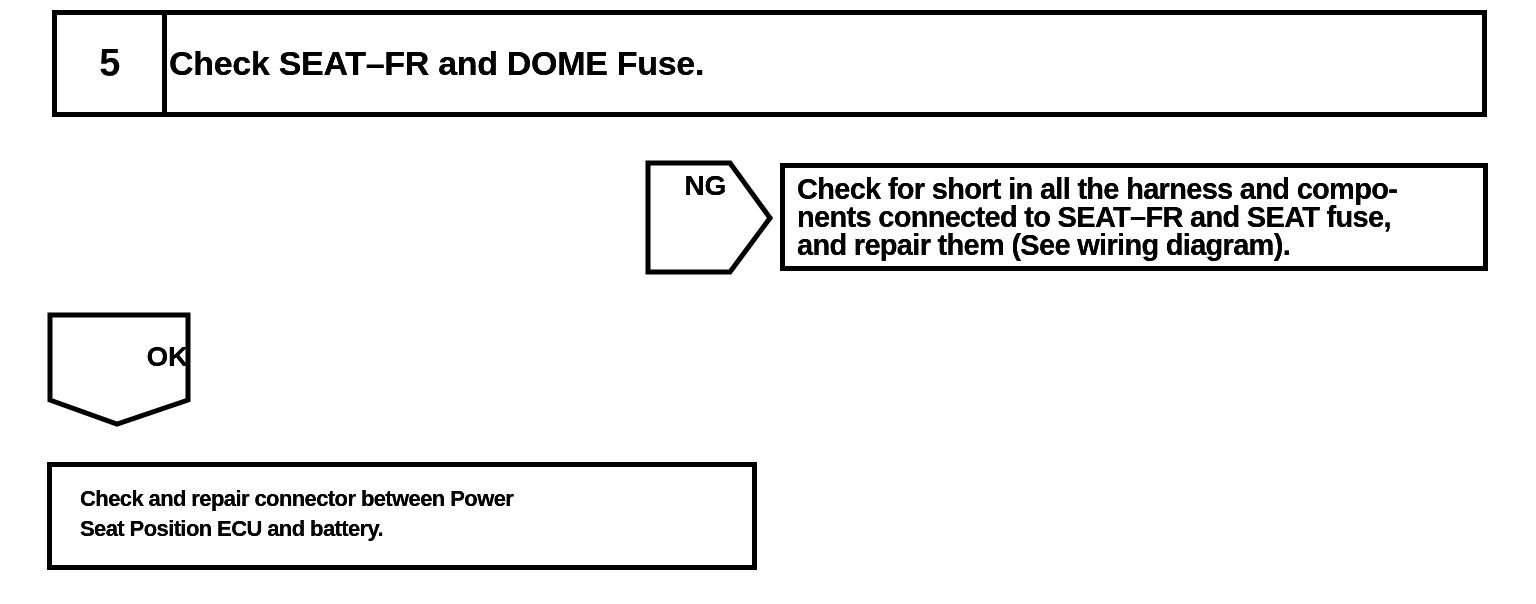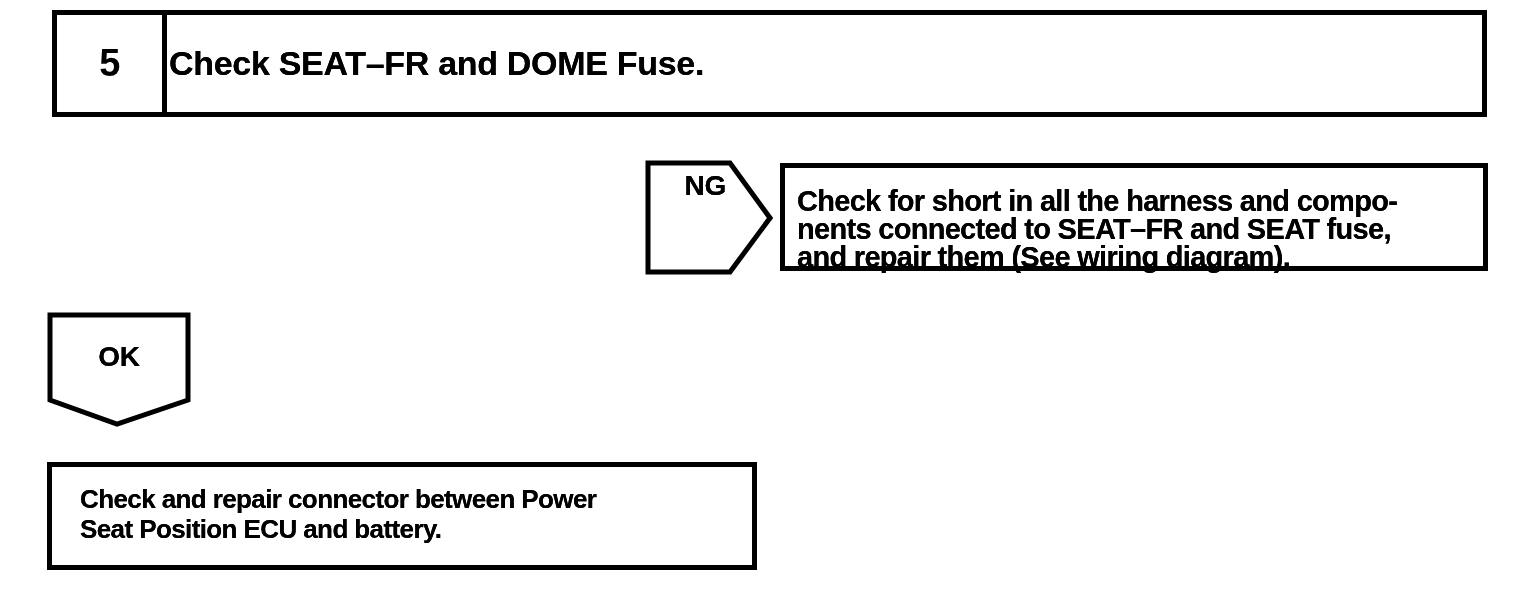--- a/index.html
+++ b/index.html
@@ -70,47 +70,47 @@
     font-size: 28px;
     line-height: 28px;
     letter-spacing: -0.3px;
     text-shadow: 0 0 0.4px #000;
     padding-left: 12px;
   }
   .ok-label {
     position: absolute;
     left: 50px; top: 343px;
     width: 138px;
-    text-align: center;
+    text-align: right;
     font-size: 28px;
     line-height: 28px;
     letter-spacing: -0.3px;
     text-shadow: 0 0 0.4px #000;
   }
 
   
   .action-box {
     position: absolute;
     border: 5px solid #000;
     background: #fff;
     text-shadow: 0 0 0.4px #000;
   }
   .ng-box {
     left: 780px; top: 163px;
     width: 708px; height: 108px;
-    padding: 19px 6px 0 12px;
+    padding: 7px 6px 0 12px;
     font-size: 29px;
     line-height: 28px;
     letter-spacing: -0.7px;
   }
   .result-box {
     left: 47px; top: 462px;
     width: 710px; height: 108px;
     padding: 17px 6px 0 28px;
-    font-size: 26px;
+    font-size: 22px;
     line-height: 30px;
     letter-spacing: -0.6px;
   }
   .action-line { white-space: nowrap; }
 </style>
 </head>
 <body>
 
 <div class="page">
 

